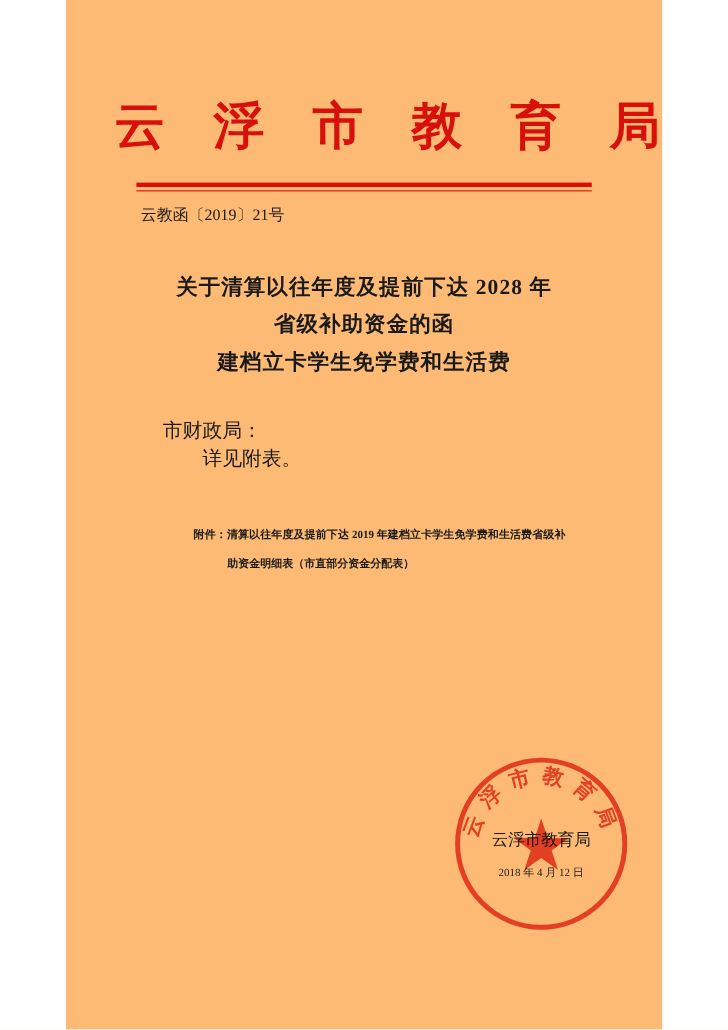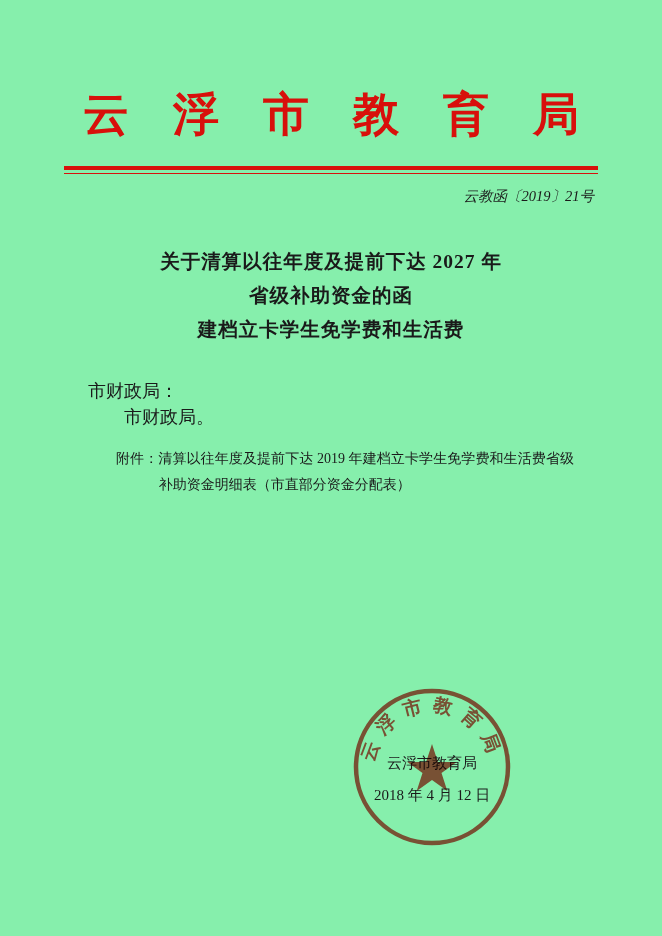--- a/index.html
+++ b/index.html
@@ -1,19 +1,19 @@
 <!DOCTYPE html>
 <html><head>
 <meta charset="utf-8">
 <style>
   html,body{margin:0;padding:0;background:#ffffff;}
   .page{
     position:relative;
-    width:662px;height:936px;
-    background:#86efac;
+    width:542px;height:936px;
+    background:#fdba74;
     font-family:"Liberation Serif","DejaVu Serif",serif;
     color:#1a1a1a;
     overflow:hidden;
     margin:0 auto;
   }
   
   .agency-head{
     padding-top:92px;
     text-align:center;
     color:#d8100b;
@@ -22,60 +22,59 @@
     letter-spacing:44px;
     text-indent:44px;
     white-space:nowrap;
     line-height:1;
   }
   .head-rule{margin:28px 64px 0 64px;}
   .head-rule .thick{height:4px;background:#d8100b;}
   .head-rule .thin{height:1px;background:#d8100b;margin-top:3px;}
   .doc-number{
     margin:14px 68px 0 68px;
-    text-align:right;
     font-size:14.5px;
     line-height:1.2;
-    font-style:italic;
   }
   .doc-title{
     margin-top:40px;
     text-align:center;
     font-weight:bold;
     font-size:19.5px;
     line-height:34px;
     letter-spacing:1px;
   }
   .body-text{
     margin:32px 88px 0 88px;
     font-size:18px;
     line-height:25.4px;
     text-align:justify;
   }
   .salutation{margin:0;}
   .para{margin:0;text-indent:2em;}
   .attachment{
-    margin:16px 88px 0 116px;
-    font-size:14px;
+    margin:44px 88px 0 116px;
+    font-size:10px;
     line-height:25.4px;
     padding-left:3.05em;
     text-indent:-3.05em;
     text-align:justify;
+    font-weight:bold;
   }
   .signature-agency{
     position:absolute;
     top:754px;left:322px;width:220px;
     text-align:center;
     font-size:15px;
   }
   .signature-date{
     position:absolute;
     top:786px;left:322px;width:220px;
     text-align:center;
-    font-size:15px;
+    font-size:10px;
     white-space:nowrap;
   }
   .seal{
     position:absolute;
     top:682px;left:347px;
     width:170px;height:170px;
     opacity:0.86;
     mix-blend-mode:multiply;
     pointer-events:none;
   }
@@ -88,28 +87,28 @@
   <div class="agency-head">云浮市教育局</div>
 
   <div class="head-rule">
     <div class="thick"></div>
     <div class="thin"></div>
   </div>
 
   <div class="doc-number">云教函〔2019〕21号</div>
 
   <div class="doc-title">
-    <div>关于清算以往年度及提前下达 2027 年</div>
+    <div>关于清算以往年度及提前下达 2028 年</div>
     <div>省级补助资金的函</div>
     <div>建档立卡学生免学费和生活费</div>
   </div>
 
   <div class="body-text">
     <p class="salutation">市财政局：</p>
-    <p class="para">市财政局。</p>
+    <p class="para">详见附表。</p>
   </div>
 
   <div class="attachment"><span>附件：</span><span>清算以往年度及提前下达 2019 年建档立卡学生免学费和生活费省级补助资金明细表（市直部分资金分配表）</span></div>
 
   <div class="signature-agency">云浮市教育局</div>
 
   <div class="signature-date">2018 年 4 月 12 日</div>
 
   <svg class="seal" viewBox="0 0 170 170">
     <circle cx="85" cy="85" r="76" fill="none" stroke="#e03a2e" stroke-width="4.5"></circle>

